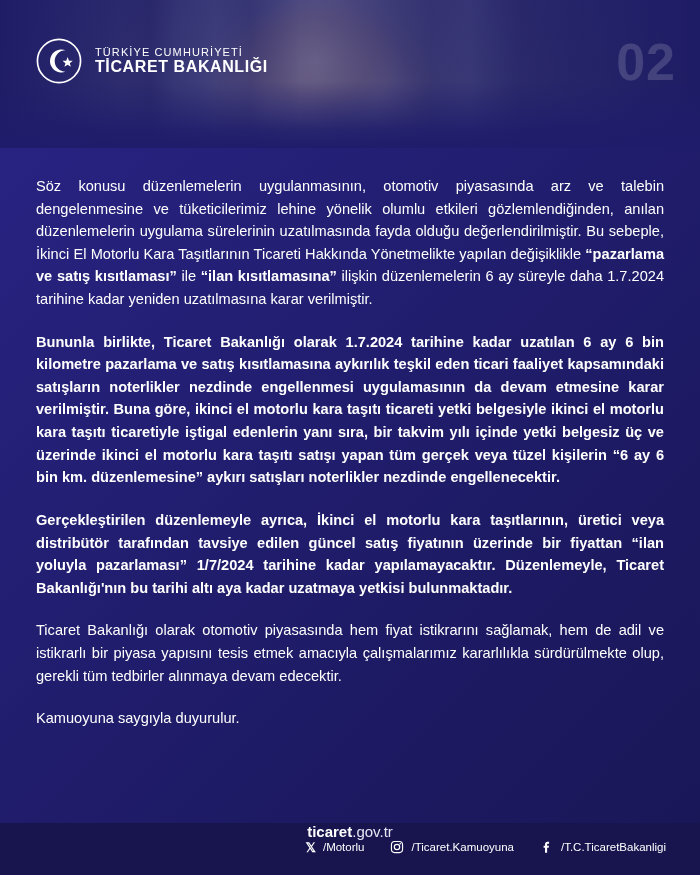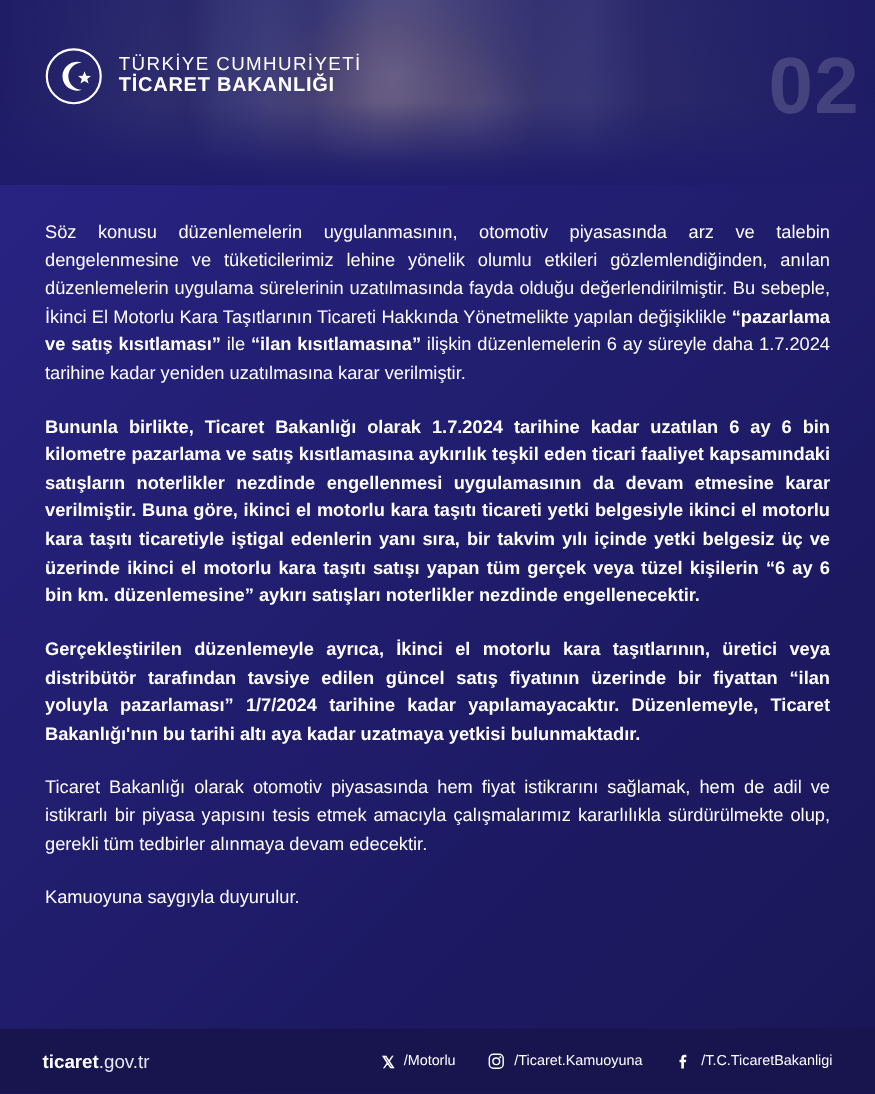--- a/index.html
+++ b/index.html
@@ -60,23 +60,23 @@
   }
   .hero-tint {
     position: absolute;
     inset: 0;
     background:
       linear-gradient(180deg, rgba(31,29,107,0.55) 0%, rgba(31,29,107,0.45) 55%, rgba(31,29,107,0.92) 88%, #1f1d6b 100%),
       linear-gradient(90deg, rgba(28,25,95,0.95) 0%, rgba(28,25,95,0.55) 22%, rgba(28,25,95,0.25) 45%, rgba(28,25,95,0.55) 78%, rgba(28,25,95,0.9) 100%);
   }
   .hero-number {
     position: absolute;
-    right: 12px;
+    right: 24px;
     top: 36px;
-    font-size: 64px;
+    font-size: 52px;
     font-weight: 700;
     letter-spacing: 1px;
     color: rgba(255,255,255,0.16);
     line-height: 1;
     user-select: none;
   }
 
   
   .brand {
     position: absolute;
@@ -88,21 +88,21 @@
     z-index: 5;
   }
   .brand-mark {
     width: 46px;
     height: 46px;
     flex: none;
     display: block;
   }
   .brand-text { line-height: 1.12; }
   .brand-line1 {
-    font-size: 15px;
+    font-size: 11px;
     letter-spacing: 1.1px;
     font-weight: 400;
     color: #ffffff;
   }
   .brand-line2 {
     font-size: 16px;
     letter-spacing: 0.6px;
     font-weight: 700;
     color: #ffffff;
   }
@@ -130,20 +130,21 @@
     position: absolute;
     left: 0;
     bottom: 0;
     width: 100%;
     height: 52px;
     background: #17144e;
     display: flex;
     align-items: center;
     padding: 0 34px;
     z-index: 6;
+    flex-direction: column;
   }
   .footer-site {
     font-size: 15px;
     color: #ffffff;
     white-space: nowrap;
   }
   .footer-site .strong { font-weight: 700; }
   .footer-site .light { font-weight: 400; color: #e6e6f2; }
   .socials {
     margin-left: auto;

